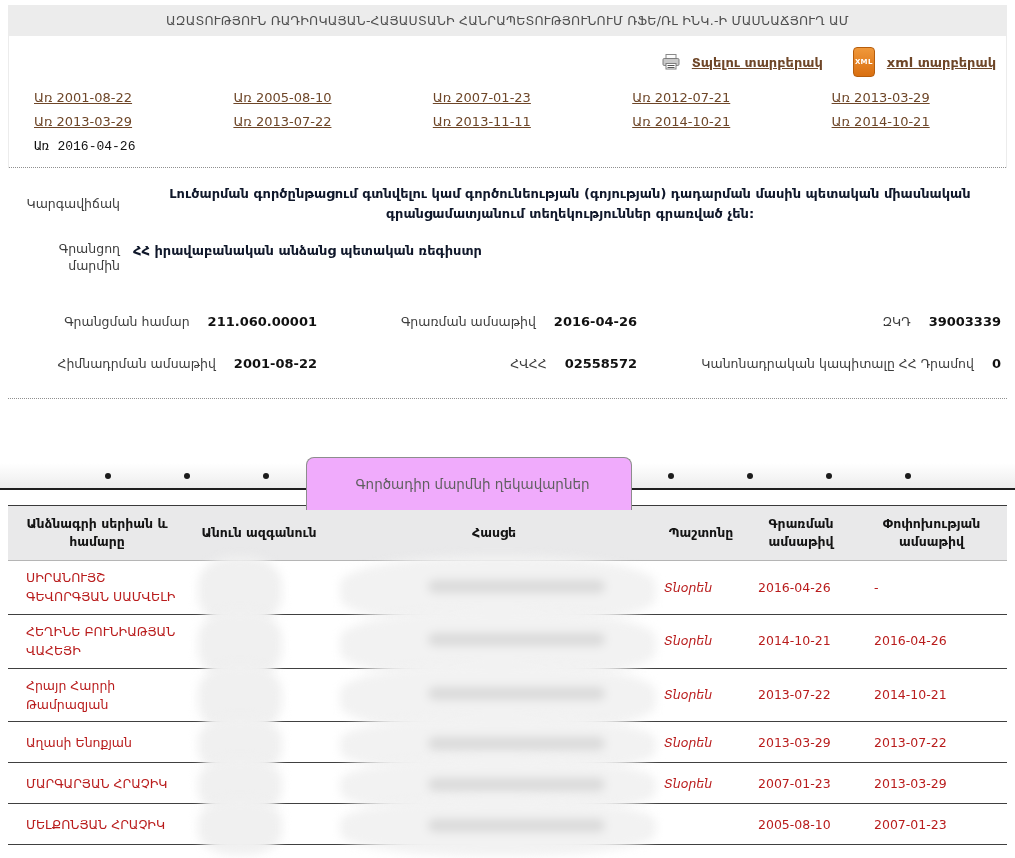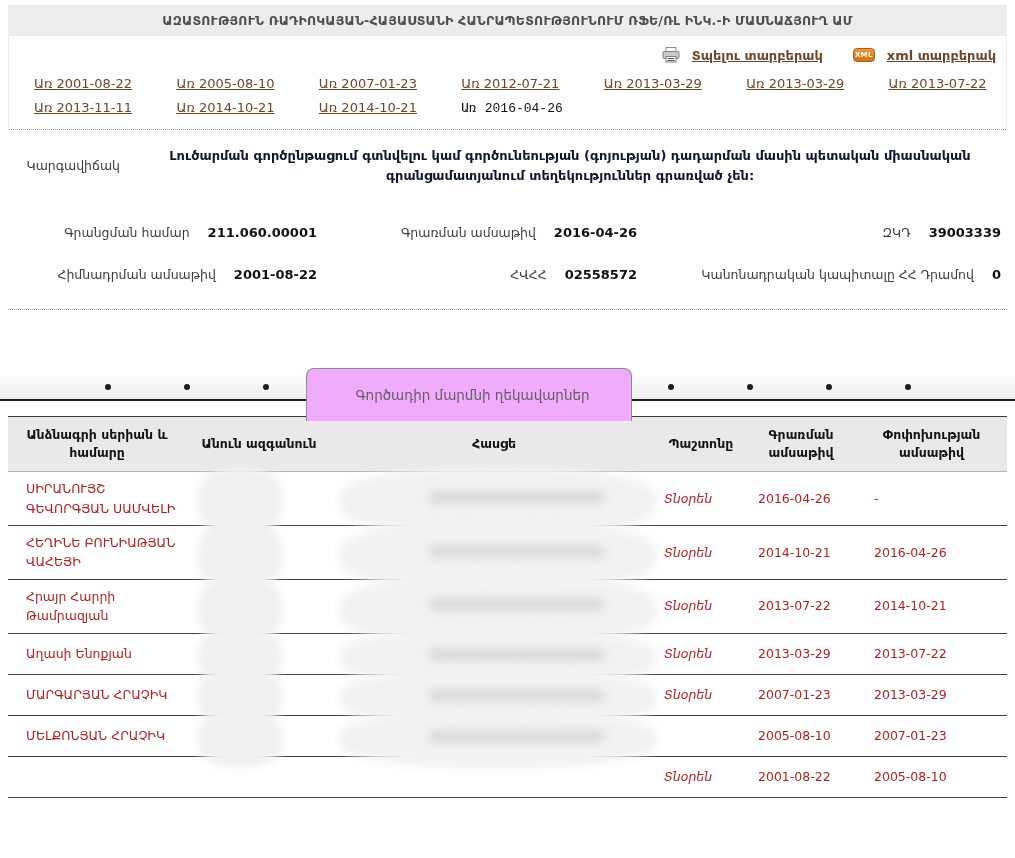--- a/index.html
+++ b/index.html
@@ -7,45 +7,45 @@
   body {
     width:1015px; height:858px; overflow:hidden; position:relative;
     font-family:"DejaVu Sans", sans-serif; font-size:13px; color:#1a1a1a;
   }
   .page { margin:0 8px; position:relative; }
 
   
   .titlebar {
     margin-top:5px; height:31px; background:var(--titlebar-bg,#ececec);
     display:flex; align-items:center; justify-content:center;
-    font-weight:bold; font-size:12.5px; color:var(--titlebar-text,#4f4f4f);
+    font-weight:normal; font-size:12.5px; color:var(--titlebar-text,#4f4f4f);
     letter-spacing:.2px;
   }
 
   
   .top-panel { border-left:1px solid #ececec; border-right:1px solid #ececec; }
   .toolbar {
     display:flex; justify-content:flex-end; align-items:center;
     gap:30px; padding:11px 10px 7px 10px;
   }
   .tool-link { display:flex; align-items:center; gap:12px; cursor:pointer; }
   .tool-link .lbl {
     color:var(--link,#6e4628); text-decoration:underline;
     font-weight:bold; font-size:13px;
   }
   .xml-badge {
-    width:22px; height:14px; border-radius:4px;
+    width:22px; height:30px; border-radius:4px;
     background:linear-gradient(#f0983a,var(--xml-badge,#d96f10));
     border:1px solid #b65d0c; color:#fff; font-size:7px; font-weight:bold;
     display:flex; align-items:center; justify-content:center; letter-spacing:.3px;
   }
 
   
   .snapshots {
-    display:grid; grid-template-columns:repeat(7,1fr);
+    display:grid; grid-template-columns:repeat(5,1fr);
     row-gap:9px; padding:6px 0 13px 0;
     border-bottom:1px dotted #8f8f8f;
   }
   .snap { padding-left:25px; white-space:nowrap; font-size:13px; }
   .snap a { color:var(--link,#6e4628); text-decoration:underline; cursor:pointer; }
   .snap .current { color:#111; text-decoration:none;font-family:Liberation Mono, monospace; }
 
   
   .info-section { padding:16px 0 4px 0; }
   .info-row { display:flex; margin-bottom:17px; }
@@ -171,20 +171,24 @@
         <div class="snap"><a>Առ 2014-10-21</a></div>
         <div class="snap"><span class="current">Առ 2016-04-26</span></div>
       </div>
   </div>
 
   <div class="info-section">
     <div class="info-row">
       <div class="info-label">Կարգավիճակ</div>
       <div class="info-value">Լուծարման գործընթացում գտնվելու կամ գործունեության (գոյության) դադարման մասին պետական միասնական գրանցամատյանում տեղեկություններ գրառված չեն:</div>
     </div>
+    <div class="info-row">
+      <div class="info-label">Գրանցող մարմին</div>
+      <div class="info-value">ՀՀ իրավաբանական անձանց պետական ռեգիստր</div>
+    </div>
   </div>
 
   <div class="reg-grid">
       <div class="reg-cell">
         <span class="reg-label">Գրանցման համար</span>
         <span class="reg-value">211.060.00001</span>
       </div>
       <div class="reg-cell">
         <span class="reg-label">Գրառման ամսաթիվ</span>
         <span class="reg-value">2016-04-26</span>

